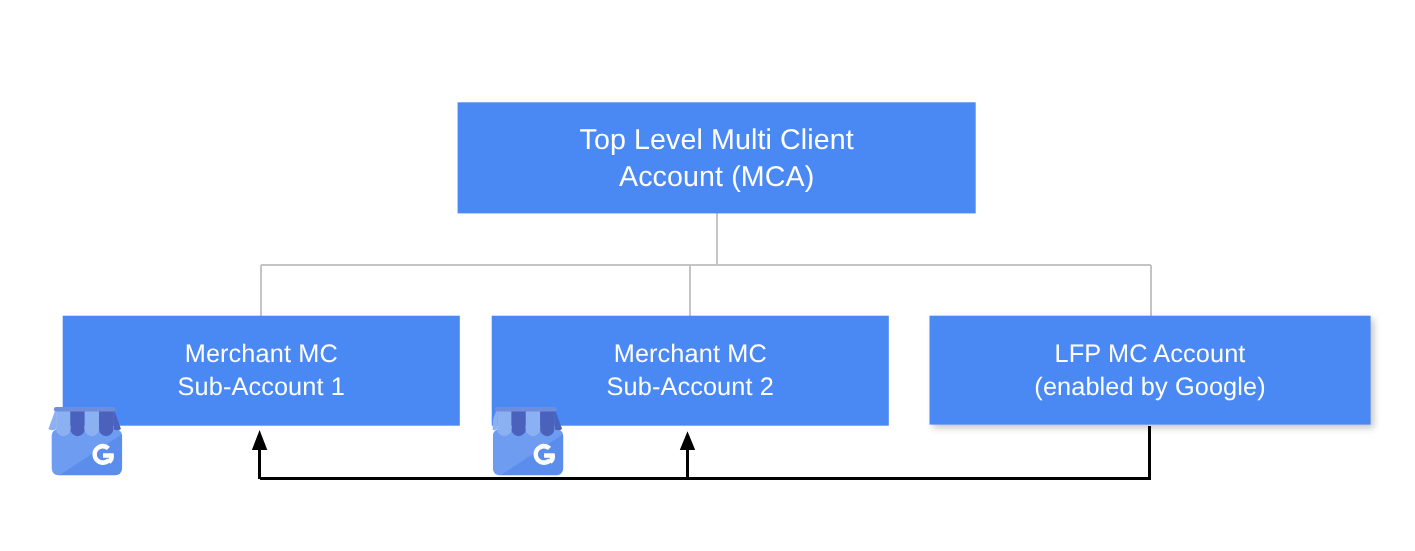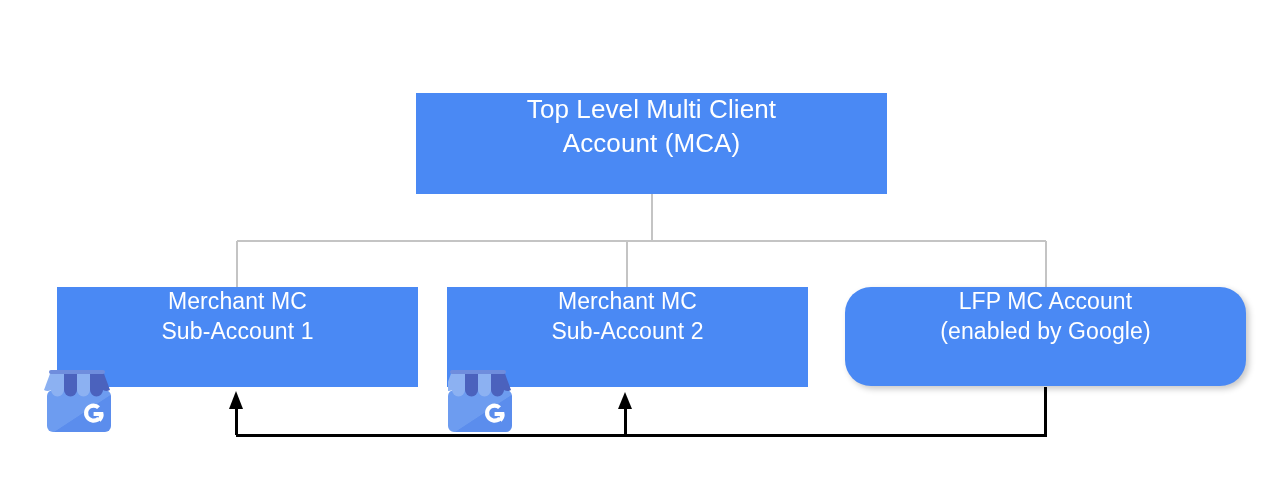--- a/index.html
+++ b/index.html
@@ -29,20 +29,21 @@
     height: 501px;
   }
   #tree-lines { z-index: 1; }
   #feedback-lines { z-index: 4; }
 
   
   .node {
     position: absolute;
     box-sizing: border-box;
     display: flex;
+    align-items: center;
     justify-content: center;
     text-align: center;
     color: #ffffff;
     background: #4a89f4;
     z-index: 2;
   }
   .node .node-label {
     display: block;
     white-space: pre-line;
     line-height: 1.30;
@@ -70,21 +71,20 @@
     height: 100px;
     font-size: 23px;
   }
   #node-lfp {
     left: 845px;
     top: 287px;
     width: 401px;
     height: 99px;
     font-size: 23px;
     box-shadow: 3px 3px 6px rgba(0,0,0,0.22);
-    border-radius: 26px;
   }
 
   
   .storefront-icon {
     position: absolute;
     z-index: 3;
     width: 78px;
     height: 68px;
   }
   #icon-store-1 { left: 40px; top: 365px; }

